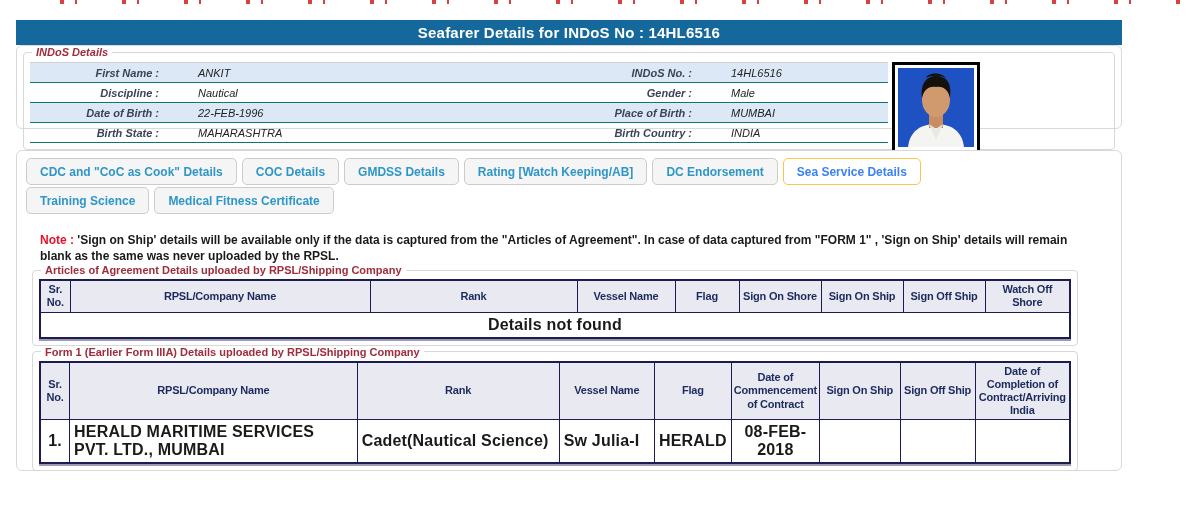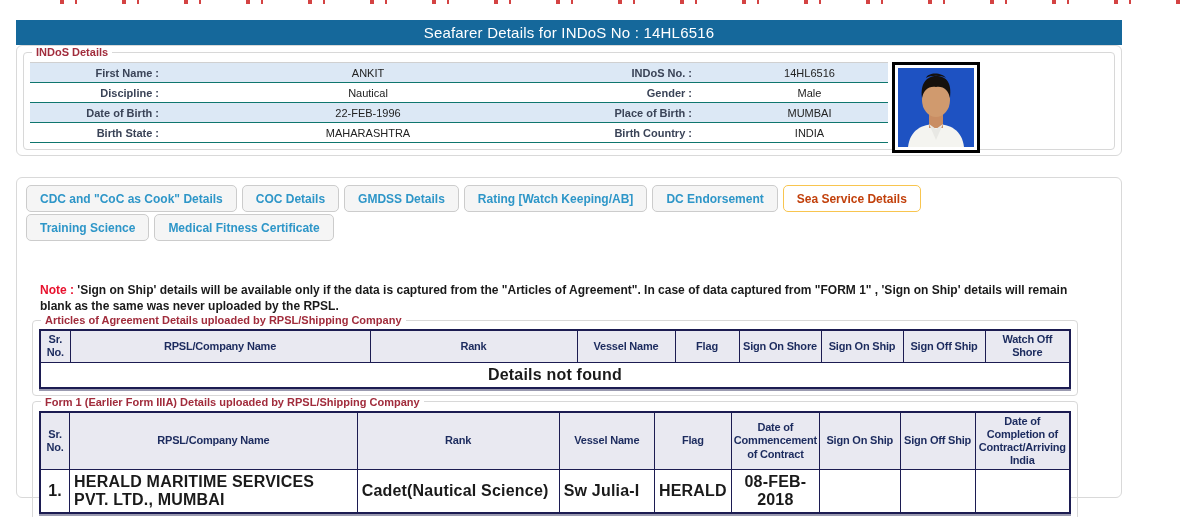--- a/index.html
+++ b/index.html
@@ -6,56 +6,56 @@
   html,body { width:1191px; height:517px; background:#ffffff; overflow:hidden;
     font-family:"Liberation Sans", sans-serif; }
 
   
   .top-fragments { height:4px; margin:0 10px 0 60px;
     background:repeating-linear-gradient(90deg,#cc2222 0 4px,transparent 4px 15px,#cc2222 15px 17px,transparent 17px 62px);
     opacity:.85; }
 
   
   .title-bar { margin:16px 0 0 16px; width:1106px; height:25px; background:#15689B;
-    color:#ffffff; font-weight:normal; font-size:15px; text-align:center; line-height:25px;
+    color:#ffffff; font-weight:bold; font-size:15px; text-align:center; line-height:25px;
     letter-spacing:.2px; }
 
   
   .panel { margin-left:16px; width:1106px; background:#fff; border:1px solid #d9d9d9;
     border-radius:6px; position:relative; }
-  .panel-1 { height:111px; margin-top:0; }
+  .panel-1 { height:84px; margin-top:0;font-style:italic; }
   .panel-2 { height:321px; margin-top:21px; padding:7px 9px; }
 
   fieldset.fs { border:1px solid #d8d8d8; border-radius:4px; margin:0 6px; padding:2px 6px 6px 6px; }
   fieldset.fs legend { color:#A12C3C; font-weight:bold; font-size:11px; padding:0 4px; margin-left:2px; }
 
   
   .indos-fieldset { margin:0 8px; border-color:#e2e2e2; }
   .indos-rows { width:858px; margin-top:2px; border-top:1px solid #d0d0d0; }
   .indos-row { display:grid; grid-template-columns:133px 345px 128px auto; height:20px;
     align-items:center; border-bottom:1px solid #0f766e;gap:30px; }
   .indos-row.stripe { background:#DCE8F5; }
   .ind-label { text-align:right; font-weight:bold; color:#3A4357; font-size:11px; padding-right:4px; }
-  .ind-value { text-align:center; color:#222; font-size:11px; padding-left:5px; }
+  .ind-value { text-align:left; color:#222; font-size:11px; padding-left:5px; }
 
   
   .photo-frame { position:absolute; top:16px; right:141px; width:88px; height:91px;
     background:#000; padding:3px; }
   .photo-inner { width:100%; height:100%; background:#fff; padding:3px; }
   .photo-img { width:100%; height:100%; display:block; }
 
   
   .tabs { display:flex; flex-wrap:wrap; row-gap:2px; column-gap:5px; width:950px; }
   .tab { border:1px solid #cccccc; border-radius:5px; background:#f5f5f5;
     color:#2E96C8; font-weight:bold; font-size:12px; padding:0 13px; height:27px;
     line-height:26px; white-space:nowrap; cursor:pointer; }
-  .tab.active { background:#ffffff; color:#c2410c; border-color:#F8C54F; }
-
-  
-  .note { margin:42px 0 0 14px; max-width:1056px; font-size:12px; font-weight:bold;
+  .tab.active { background:#ffffff; color:#3b82f6; border-color:#F8C54F; }
+
+  
+  .note { margin:19px 0 0 14px; max-width:1056px; font-size:12px; font-weight:bold;
     color:#1a1a1a; line-height:1.3; }
   .note .note-label { color:#E8112D; }
 
   
   .tbl-fieldset { margin-top:11px; width:1046px; border-color:#dcdcdc; }
   .form1-offset { margin-top:16px; }
   table.data { border-collapse:collapse; table-layout:fixed; background:#fff;
     border:2px solid #1C1C52; box-shadow:0 2px 0 #9a9ab0; margin-top:1px; }
   table.data th { background:#E9E9F1; color:#1C2B5E; font-weight:bold; font-size:11px;
     border:1px solid #1C1C52; text-align:center; padding:2px 2px; line-height:1.2;

